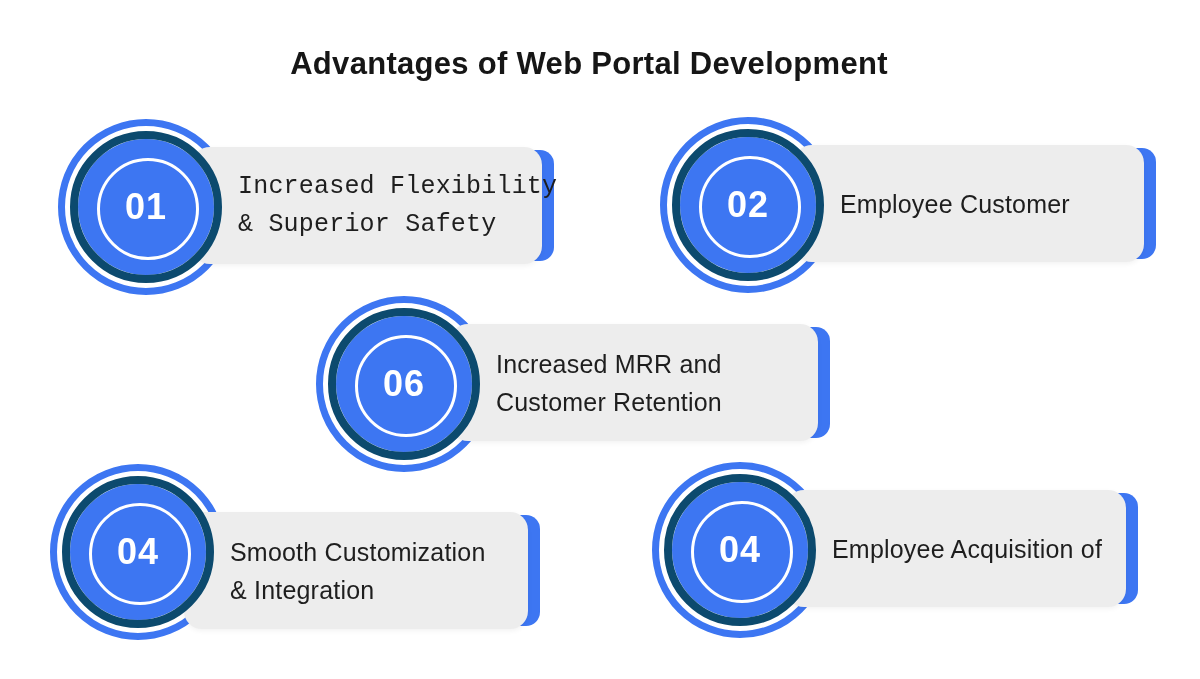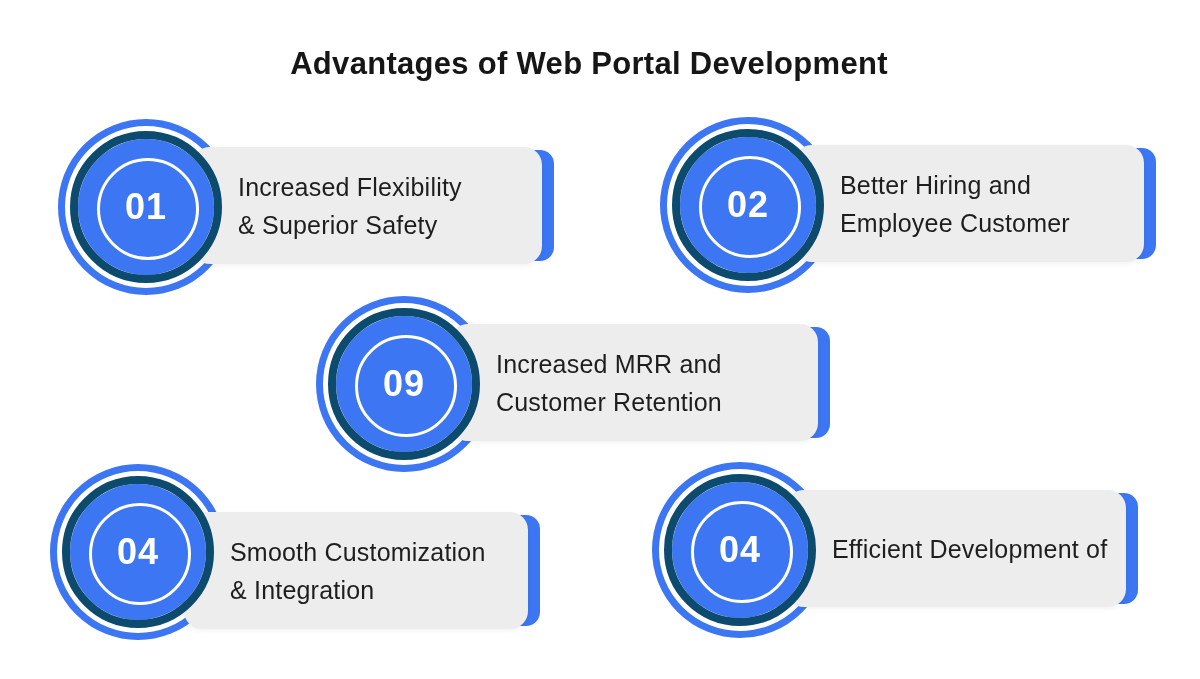--- a/index.html
+++ b/index.html
@@ -88,21 +88,21 @@
     border-radius:50%;
   }
   .num{
     color:#fff;
     font-size:36px;
     font-weight:700;
     letter-spacing:1px;
   }
 
   
-  .i1{left:58px;top:119px;}  .i1 .card{width:350px;}
+  .i1{left:58px;top:119px;}  .i1 .card{width:350px;font-family:Liberation Mono, monospace;}
   .i2{left:660px;top:117px;} .i2 .card{width:350px;}
   .i3{left:316px;top:296px;} .i3 .card{width:368px;}
   .i4{left:50px;top:464px;}  .i4 .card{width:344px;margin-top:20px;}
   .i5{left:652px;top:462px;} .i5 .card{width:340px;}
 </style>
 </head>
 <body>
 
 <div class="canvas">
 
@@ -123,21 +123,20 @@
       <span class="num">01</span>
     </div>
   </div>
 
   <div class="item i2">
     <div class="ring"></div>
     <div class="card">
       <div class="accent"></div>
       <div class="card-bg"></div>
       <div class="card-text">
-        <span>Better Hiring and</span>
         <span>Employee Customer</span>
       </div>
     </div>
     <div class="badge">
       <div class="inner-ring"></div>
       <span class="num">02</span>
     </div>
   </div>
 
   <div class="item i3">
@@ -145,21 +144,21 @@
     <div class="card">
       <div class="accent"></div>
       <div class="card-bg"></div>
       <div class="card-text">
         <span>Increased MRR and</span>
         <span>Customer Retention</span>
       </div>
     </div>
     <div class="badge">
       <div class="inner-ring"></div>
-      <span class="num">09</span>
+      <span class="num">06</span>
     </div>
   </div>
 
   <div class="item i4">
     <div class="ring"></div>
     <div class="card">
       <div class="accent"></div>
       <div class="card-bg"></div>
       <div class="card-text">
         <span>Smooth Customization</span>
@@ -171,21 +170,21 @@
       <span class="num">04</span>
     </div>
   </div>
 
   <div class="item i5">
     <div class="ring"></div>
     <div class="card">
       <div class="accent"></div>
       <div class="card-bg"></div>
       <div class="card-text">
-        <span>Efficient Development of</span>
+        <span>Employee Acquisition of</span>
       </div>
     </div>
     <div class="badge">
       <div class="inner-ring"></div>
       <span class="num">04</span>
     </div>
   </div>
 
 </div>
 

